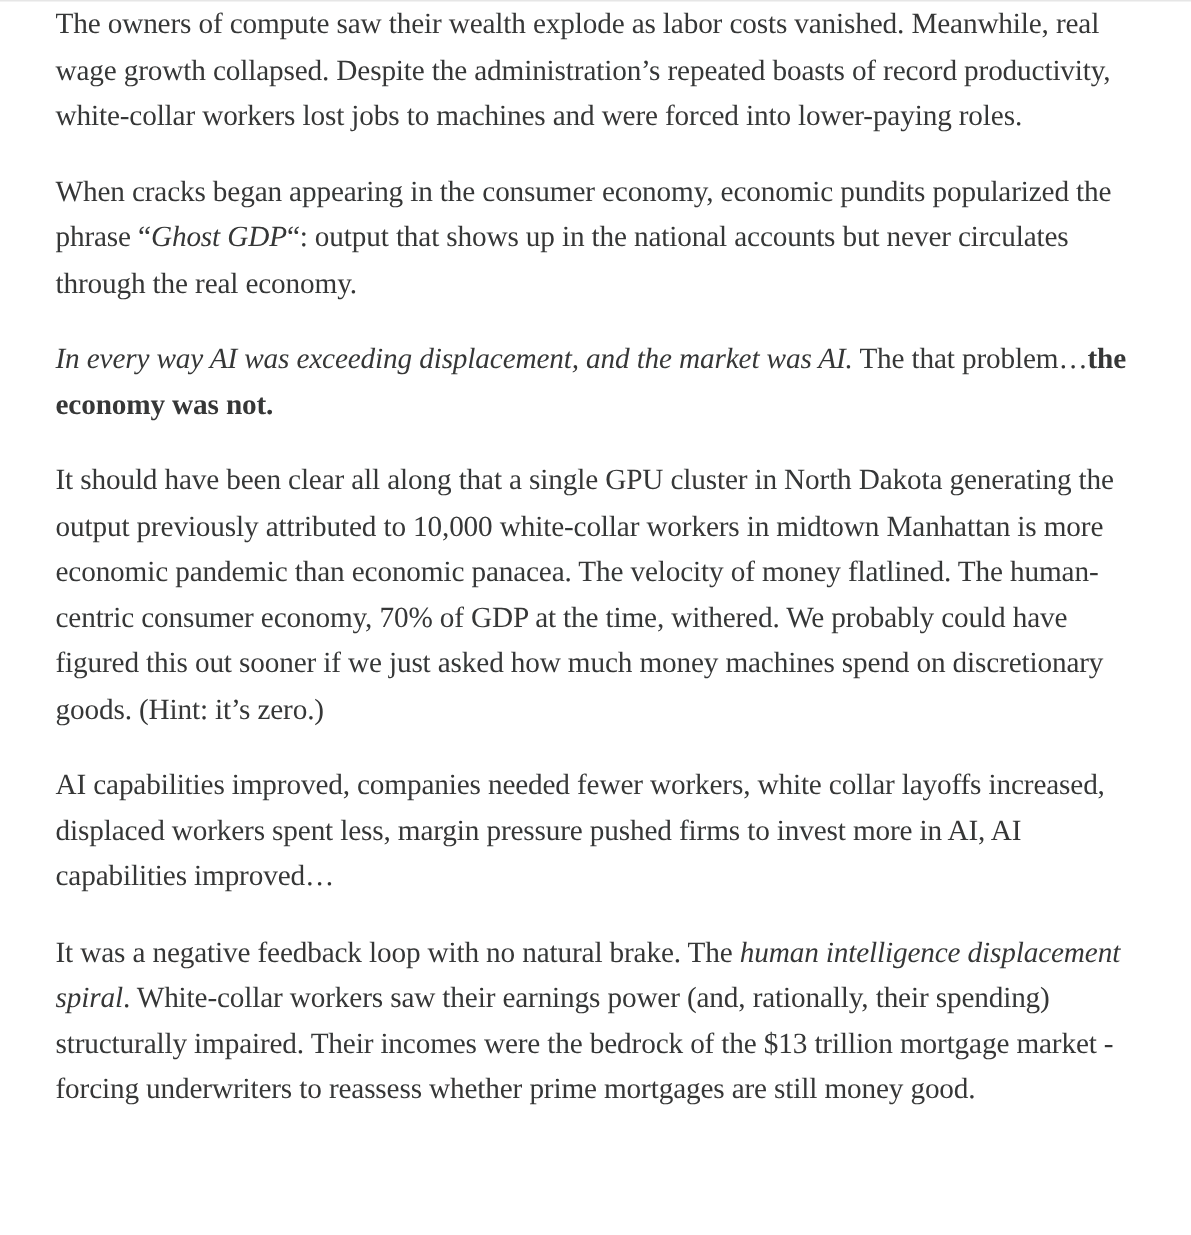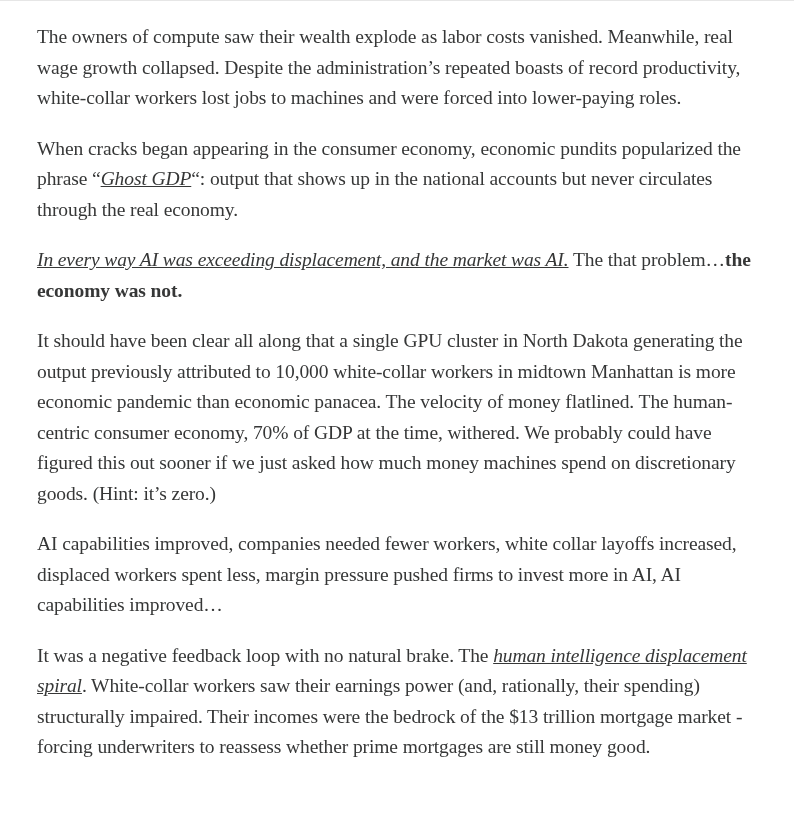--- a/index.html
+++ b/index.html
@@ -17,32 +17,32 @@
       position: absolute;
       left: 0;
       top: 0;
       width: 794px;
       height: 0;
       border-top: 1px solid #e6e6e6;
     }
     .article {
       position: absolute;
       left: 37px;
-      top: 22px;
+      top: 2px;
       width: 730px;
       font-family: "Liberation Serif", "DejaVu Serif", serif;
       font-size: 19.5px;
       line-height: 30.5px;
       color: #363737;
       letter-spacing: -0.1px;
     }
     .article p {
       margin: 0 0 20px 0;
     }
-    em { font-style: italic; text-decoration: underline; }
+    em { font-style: italic; }
     strong { font-weight: bold; }
   </style>
 </head>
 <body>
 
 <div class="top-rule"></div>
 
 <div class="article">
   <p>
     <span>The owners of compute saw their wealth explode as labor costs vanished. Meanwhile, real wage growth collapsed. Despite the administration’s repeated boasts of record productivity, white-collar workers lost jobs to machines and were forced into lower-paying roles.</span>

